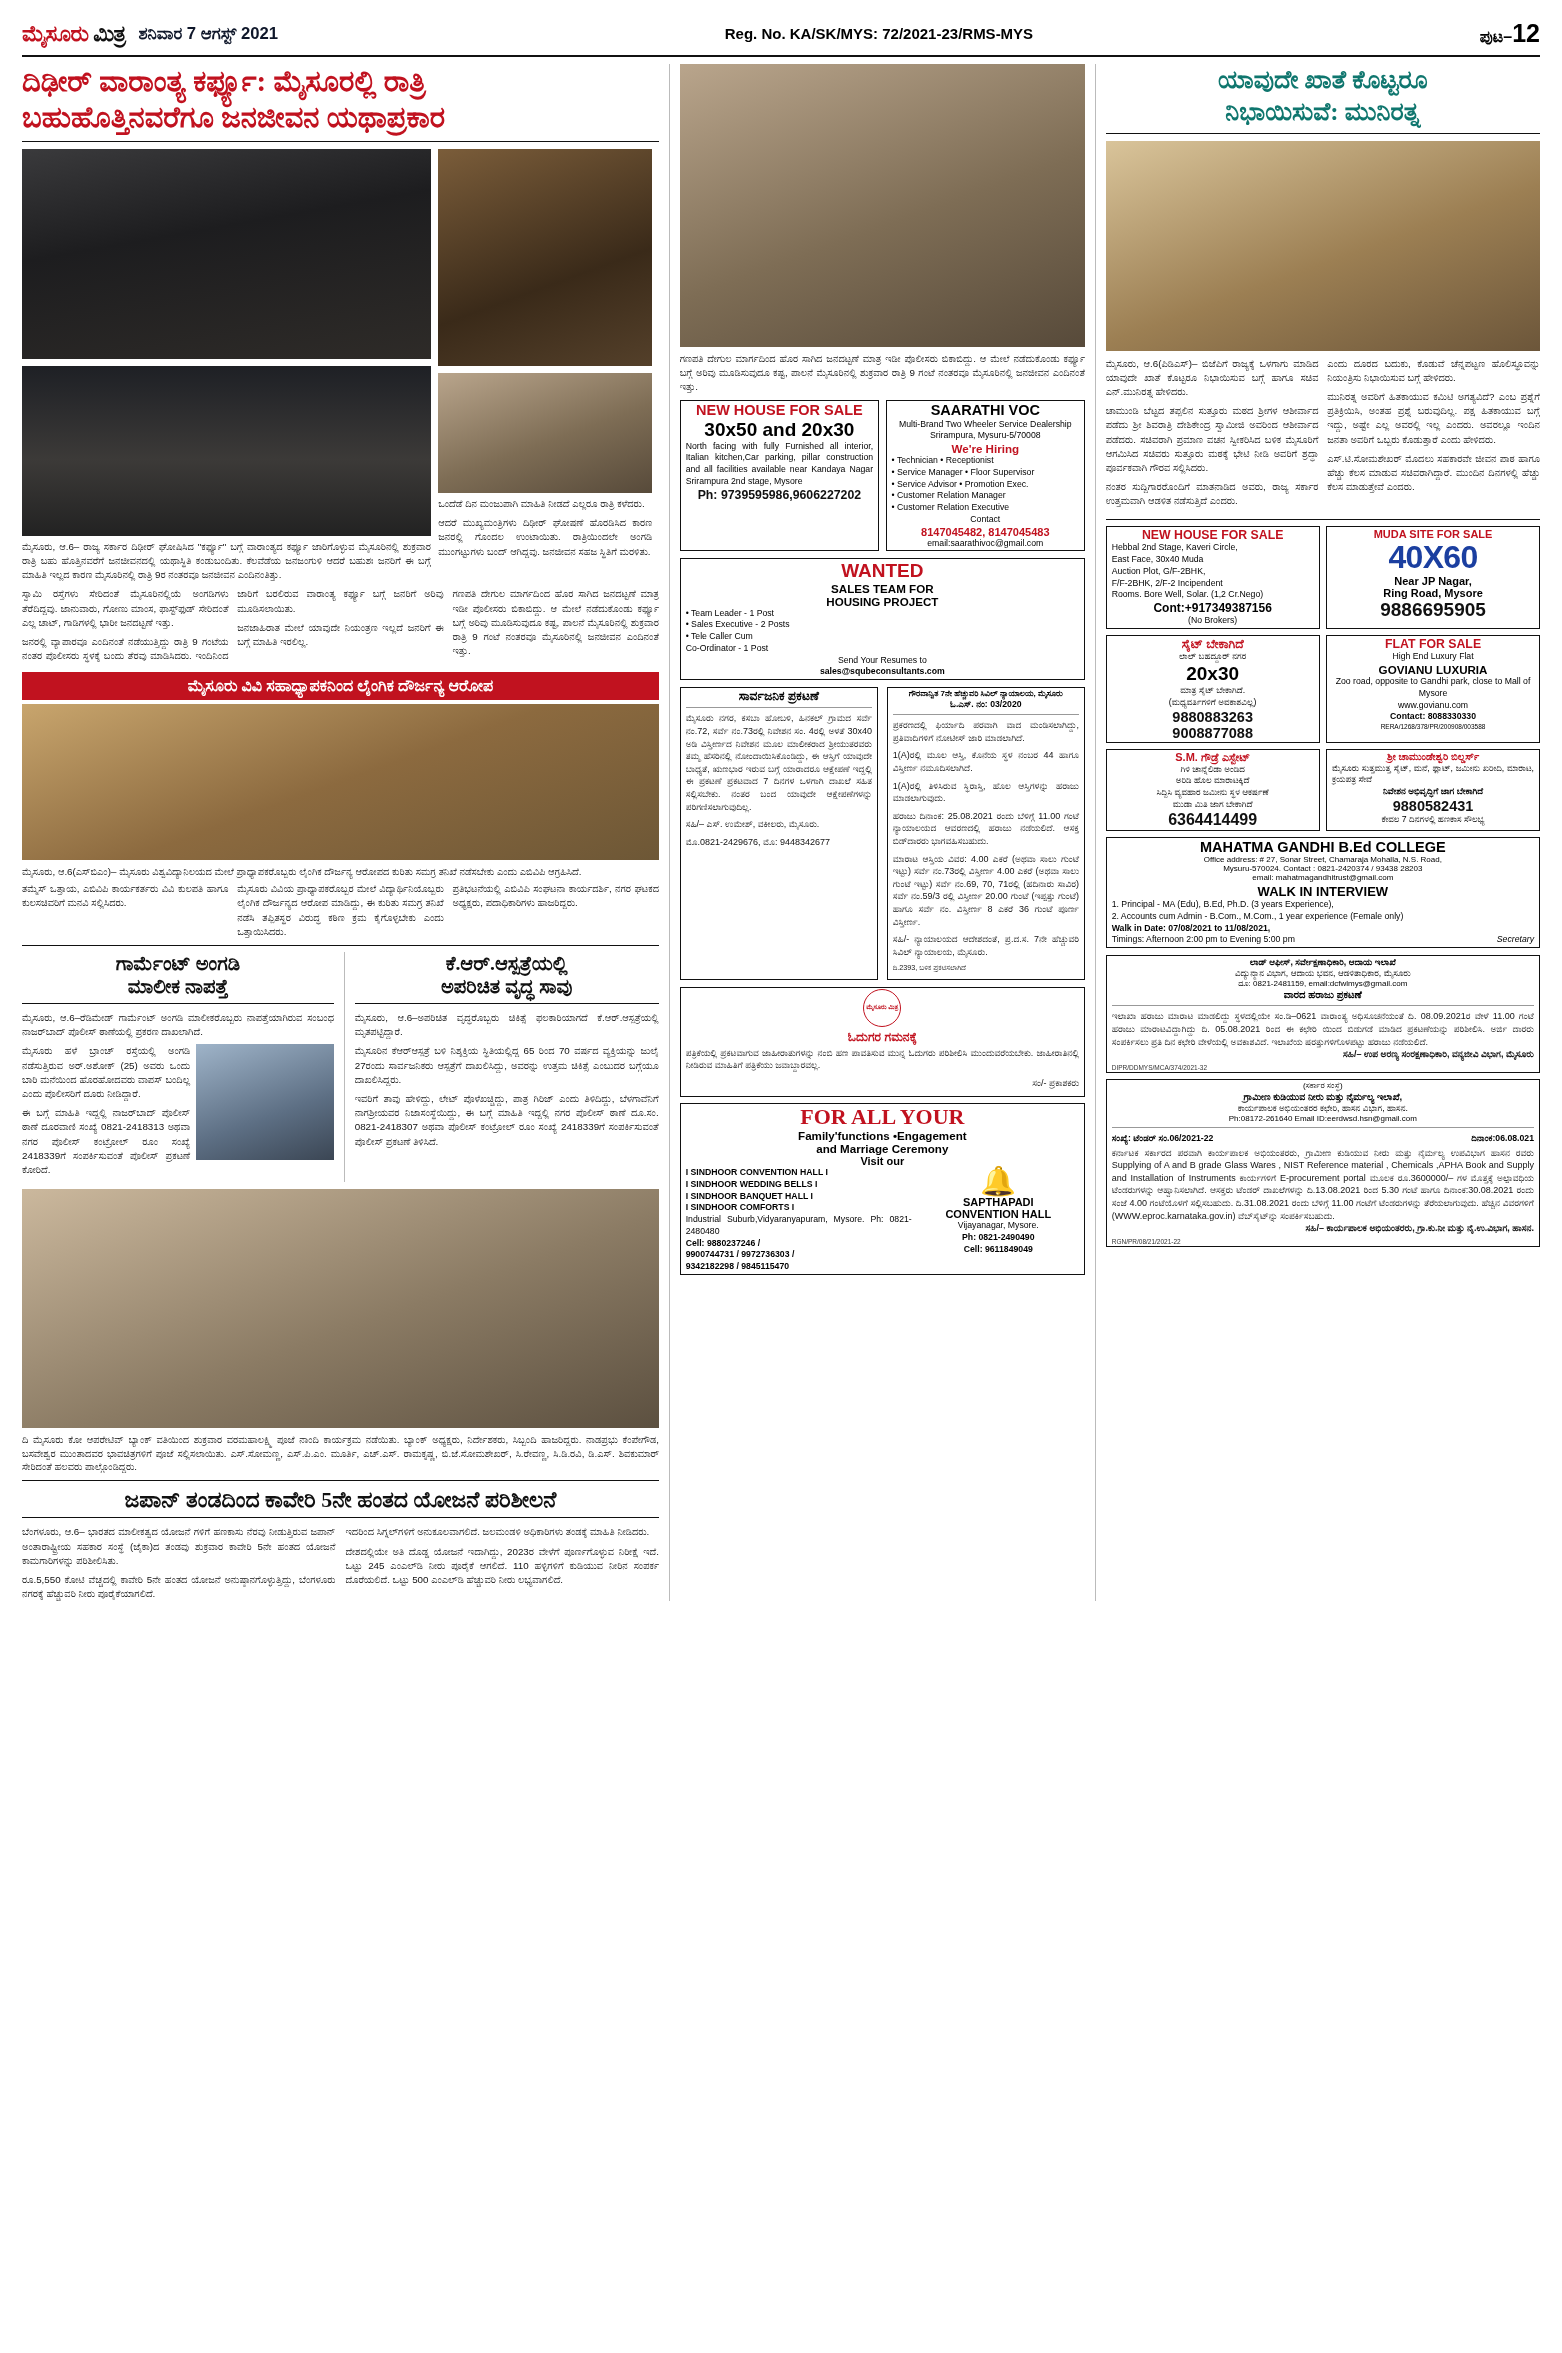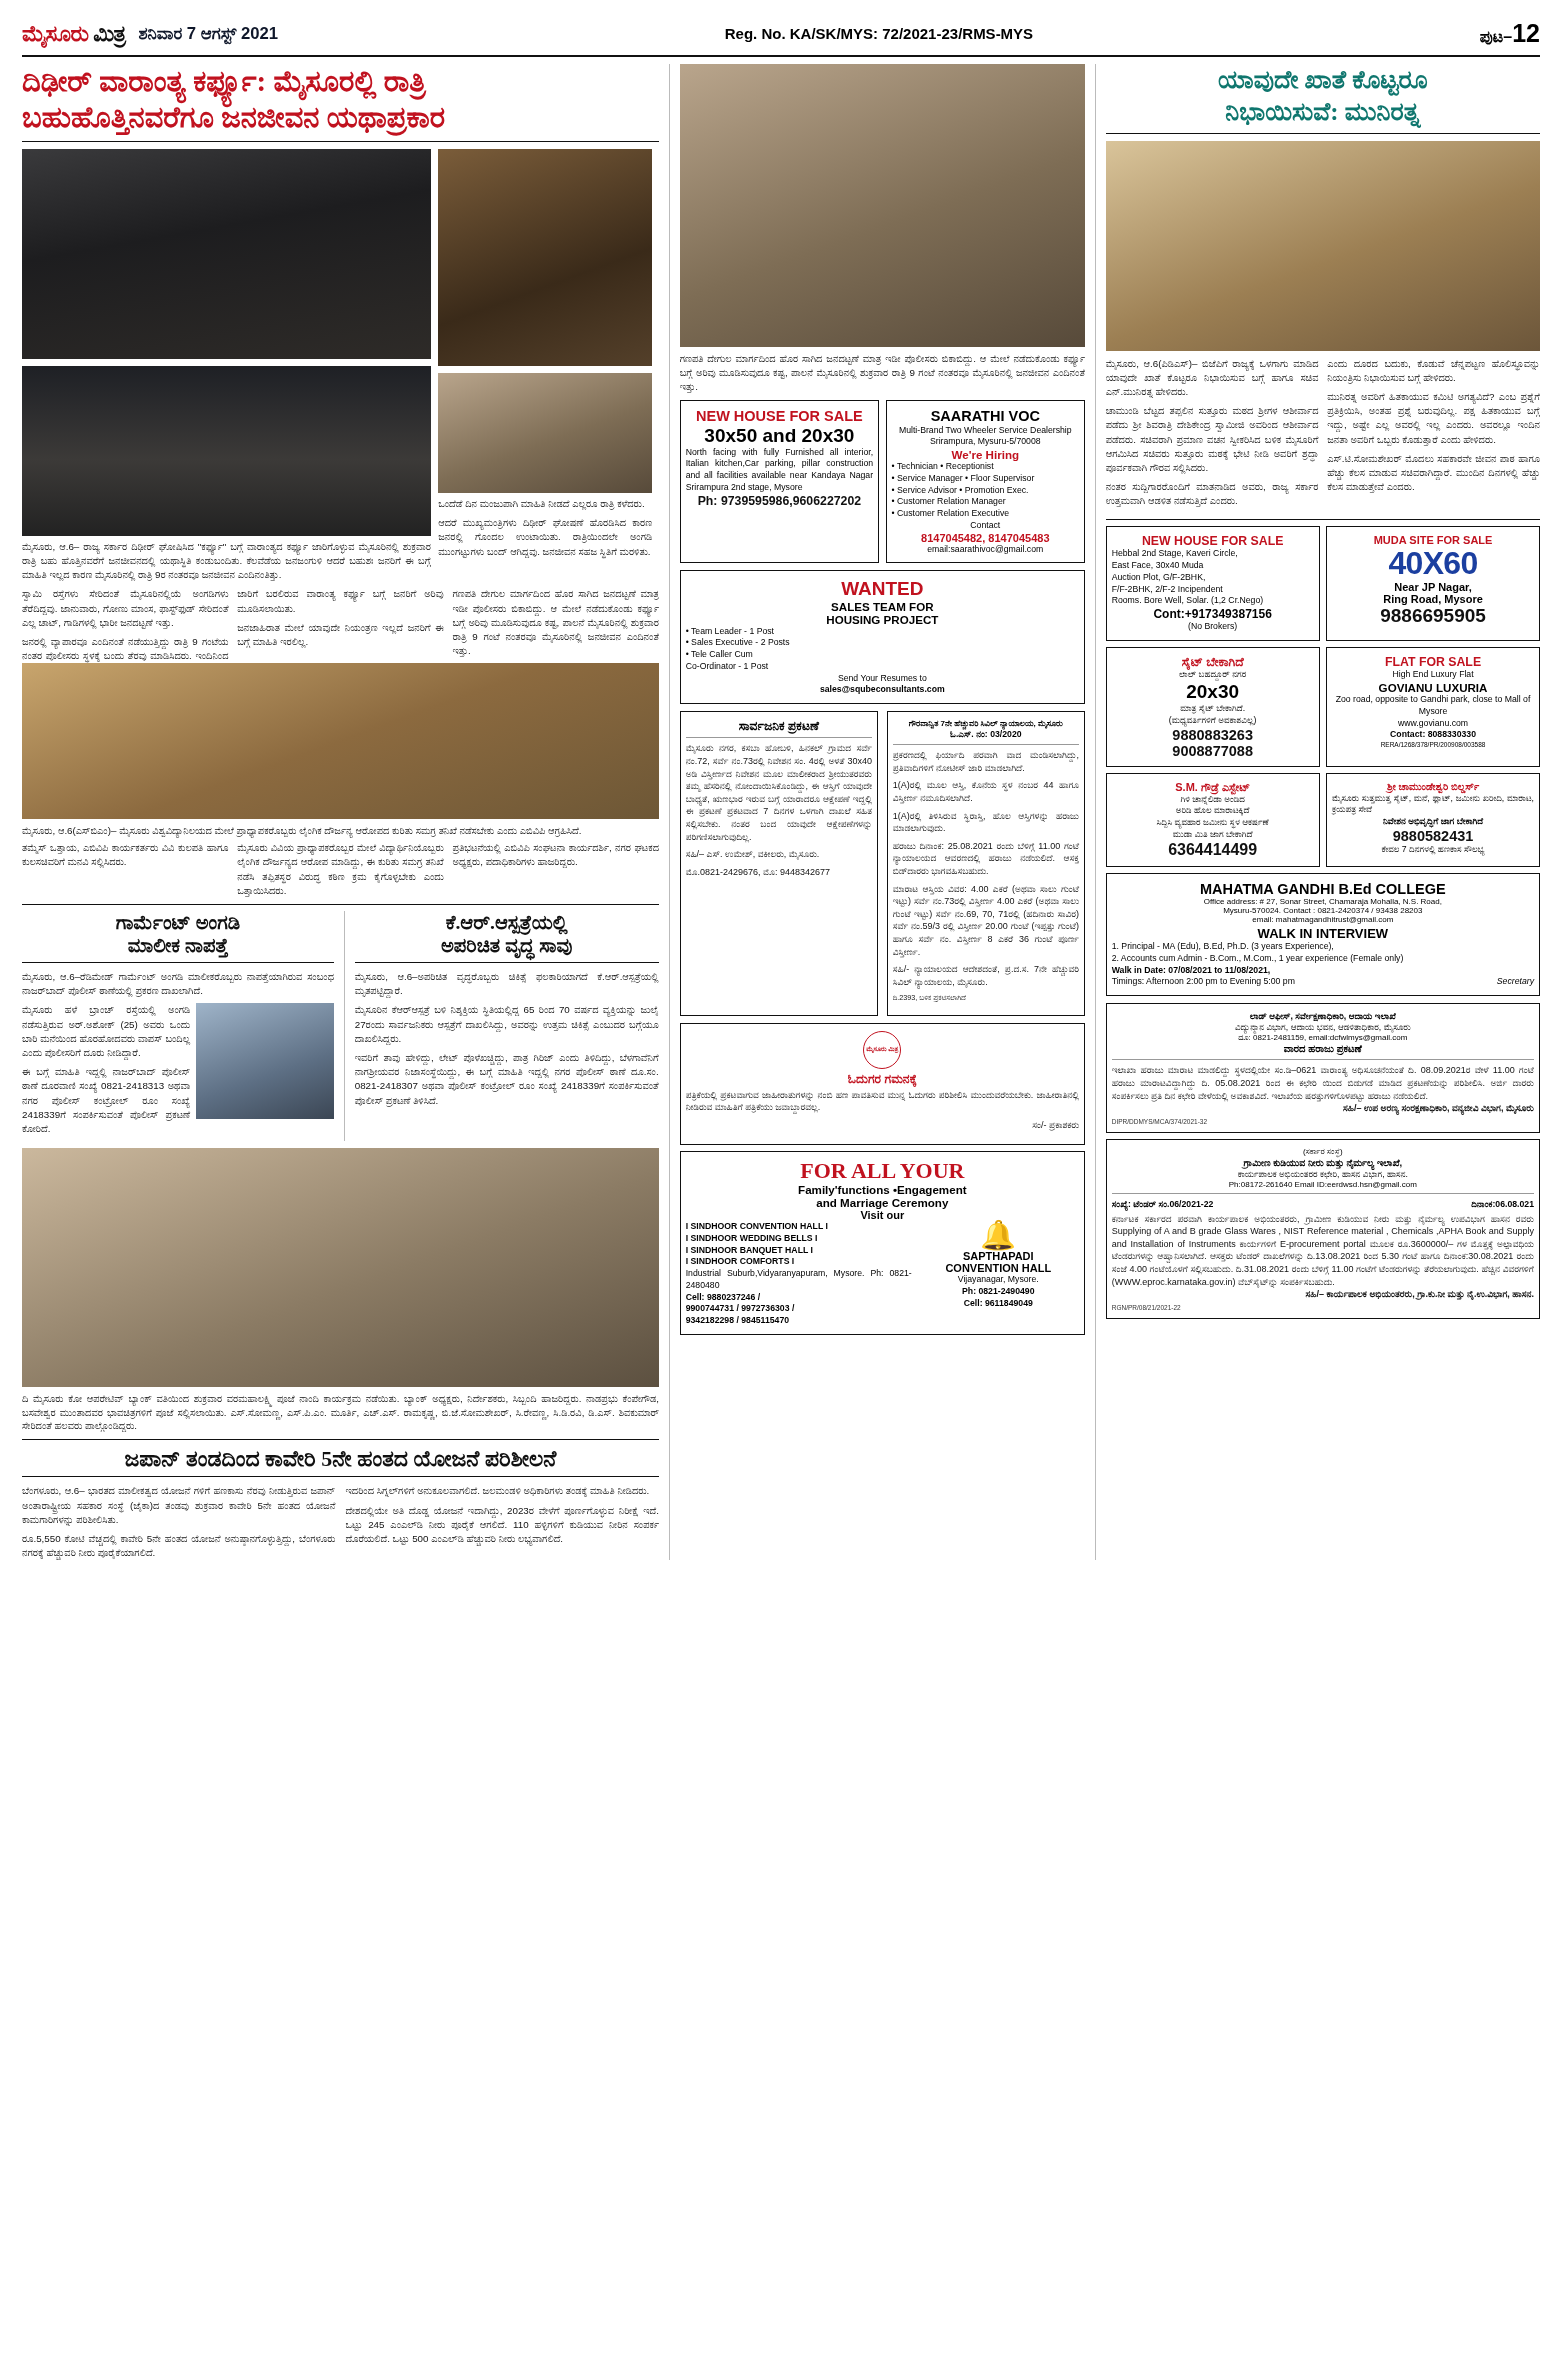--- a/index.html
+++ b/index.html
@@ -144,21 +144,21 @@
     color: #111;
   }
   .txt p { margin: 0 0 5px 0; }
   .txt.small { font-size: 9px; line-height: 1.4; }
   .cols2 { column-count: 2; column-gap: 10px; }
   .cols3 { column-count: 3; column-gap: 8.7px; }
 
   
   .ad {
     border: 1.4px solid #111;
-    padding: 7px 5px;
+    padding: 1px 5px;
     margin-bottom: 6.5px;
     background: #fff;
     overflow: hidden;
   }
   .ad .t1 {
     text-align: center;
     font-weight: bold;
     font-size: 14.5px;
     line-height: 1.15;
   }
@@ -268,20 +268,21 @@
         </div>
       </div>
 
       <div class="txt cols3" style="margin-top:5.8px;">
         <p>ಸ್ವಾಮಿ ರಸ್ತೆಗಳು ಸೇರಿದಂತೆ ಮೈಸೂರಿನಲ್ಲಿಯೆ ಅಂಗಡಿಗಳು ತೆರೆದಿದ್ದವು. ಜಾನುವಾರು, ಗೋಣು ಮಾಂಸ, ಫಾಸ್ಟ್‌ಫುಡ್ ಸೇರಿದಂತೆ ಎಲ್ಲ ಚಾಟ್, ಗಾಡಿಗಳಲ್ಲಿ ಭಾರೀ ಜನದಟ್ಟಣೆ ಇತ್ತು.</p>
         <p>ಜನರಲ್ಲಿ ವ್ಯಾಪಾರವೂ ಎಂದಿನಂತೆ ನಡೆಯುತ್ತಿದ್ದು ರಾತ್ರಿ 9 ಗಂಟೆಯ ನಂತರ ಪೊಲೀಸರು ಸ್ಥಳಕ್ಕೆ ಬಂದು ತೆರವು ಮಾಡಿಸಿದರು. ಇಂದಿನಿಂದ ಜಾರಿಗೆ ಬರಲಿರುವ ವಾರಾಂತ್ಯ ಕರ್ಫ್ಯೂ ಬಗ್ಗೆ ಜನರಿಗೆ ಅರಿವು ಮೂಡಿಸಲಾಯಿತು.</p>
         <p>ಜನಜಾಹಿರಾತ ಮೇಲೆ ಯಾವುದೇ ನಿಯಂತ್ರಣ ಇಲ್ಲದೆ ಜನರಿಗೆ ಈ ಬಗ್ಗೆ ಮಾಹಿತಿ ಇರಲಿಲ್ಲ.</p>
         <p>ಗಣಪತಿ ದೇಗುಲ ಮಾರ್ಗದಿಂದ ಹೊರ ಸಾಗಿದ ಜನದಟ್ಟಣೆ ಮಾತ್ರ ಇಡೀ ಪೊಲೀಸರು ಬಿಕಾಬಿದ್ದು. ಆ ಮೇಲೆ ನಡೆದುಕೊಂಡು ಕರ್ಫ್ಯೂ ಬಗ್ಗೆ ಅರಿವು ಮೂಡಿಸುವುದೂ ಕಷ್ಟ, ಪಾಲನೆ ಮೈಸೂರಿನಲ್ಲಿ ಶುಕ್ರವಾರ ರಾತ್ರಿ 9 ಗಂಟೆ ನಂತರವೂ ಮೈಸೂರಿನಲ್ಲಿ ಜನಜೀವನ ಎಂದಿನಂತೆ ಇತ್ತು.</p>
       </div>
 
+      <div class="sub-banner">ಮೈಸೂರು ವಿವಿ ಸಹಾಧ್ಯಾಪಕನಿಂದ ಲೈಂಗಿಕ ದೌರ್ಜನ್ಯ ಆರೋಪ</div>
       <div class="photo rally" style="height:156px;"></div>
       <div class="caption">ಮೈಸೂರು, ಆ.6(ಎಸ್‌ಬಿಎಂ)– ಮೈಸೂರು ವಿಶ್ವವಿದ್ಯಾನಿಲಯದ ಮೇಲೆ ಪ್ರಾಧ್ಯಾಪಕರೊಬ್ಬರು ಲೈಂಗಿಕ ದೌರ್ಜನ್ಯ ಆರೋಪದ ಕುರಿತು ಸಮಗ್ರ ತನಿಖೆ ನಡೆಸಬೇಕು ಎಂದು ಎಬಿವಿಪಿ ಆಗ್ರಹಿಸಿದೆ.</div>
       <div class="txt cols3" style="margin-top:3.6px;">
         <p>ತಮ್ಮೆಸ್ ಒತ್ತಾಯ, ಎಬಿವಿಪಿ ಕಾರ್ಯಕರ್ತರು ವಿವಿ ಕುಲಪತಿ ಹಾಗೂ ಕುಲಸಚಿವರಿಗೆ ಮನವಿ ಸಲ್ಲಿಸಿದರು.</p>
         <p>ಮೈಸೂರು ವಿವಿಯ ಪ್ರಾಧ್ಯಾಪಕರೊಬ್ಬರ ಮೇಲೆ ವಿದ್ಯಾರ್ಥಿನಿಯೊಬ್ಬರು ಲೈಂಗಿಕ ದೌರ್ಜನ್ಯದ ಆರೋಪ ಮಾಡಿದ್ದು, ಈ ಕುರಿತು ಸಮಗ್ರ ತನಿಖೆ ನಡೆಸಿ ತಪ್ಪಿತಸ್ಥರ ವಿರುದ್ಧ ಕಠಿಣ ಕ್ರಮ ಕೈಗೊಳ್ಳಬೇಕು ಎಂದು ಒತ್ತಾಯಿಸಿದರು.</p>
         <p>ಪ್ರತಿಭಟನೆಯಲ್ಲಿ ಎಬಿವಿಪಿ ಸಂಘಟನಾ ಕಾರ್ಯದರ್ಶಿ, ನಗರ ಘಟಕದ ಅಧ್ಯಕ್ಷರು, ಪದಾಧಿಕಾರಿಗಳು ಹಾಜರಿದ್ದರು.</p>
       </div>
 
       <div class="rule-h"></div>
 

